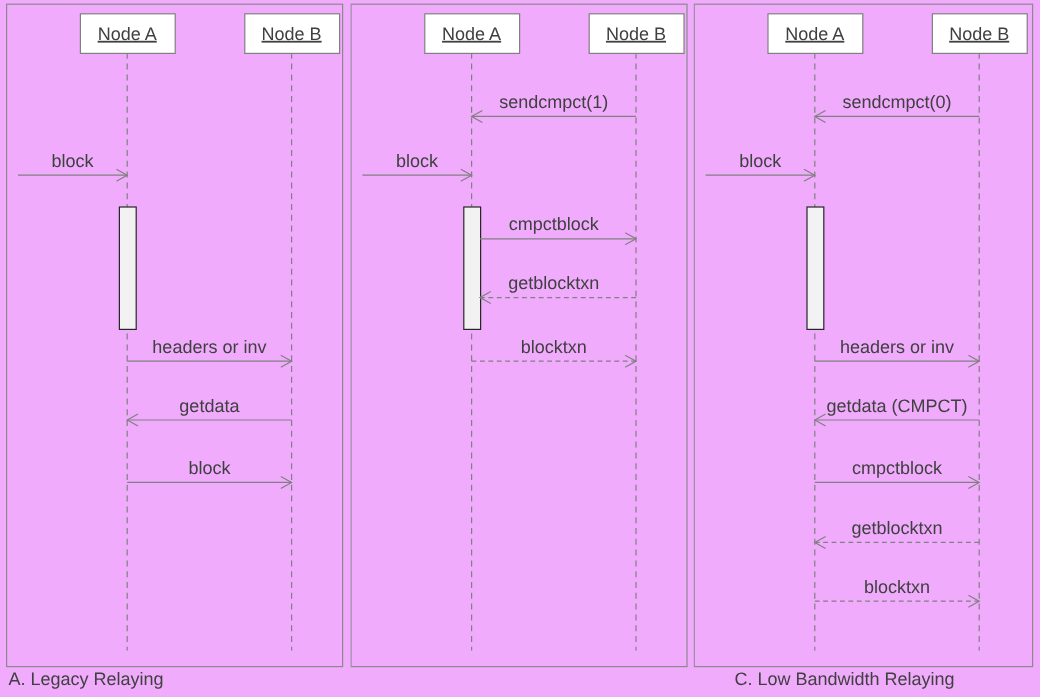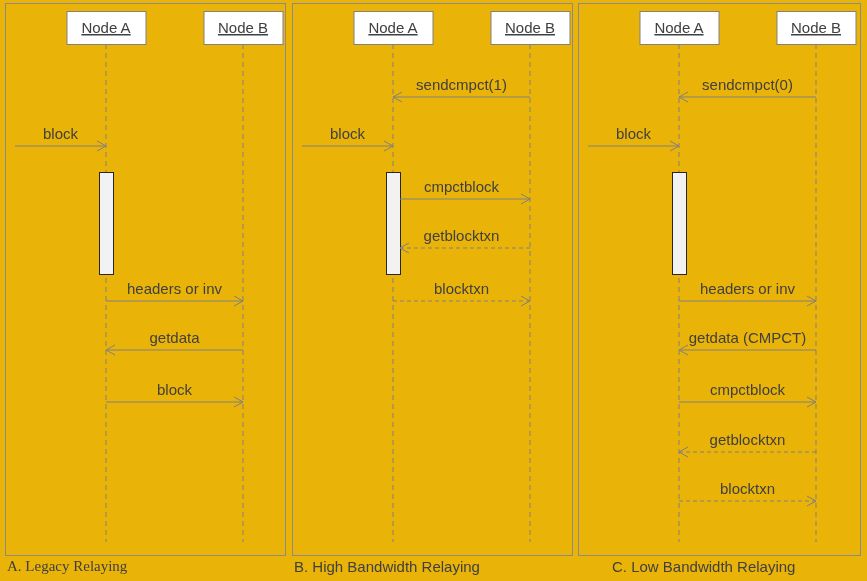--- a/index.html
+++ b/index.html
@@ -1,20 +1,20 @@
 <!DOCTYPE html>
 <html><head>
 <meta charset="utf-8">
 <style>
   html, body { margin: 0; padding: 0; background: #ffffff; }
   #diagram-root {
     position: relative;
     width: 867px;
     height: 581px;
-    background: #eab308;
+    background: #f0abfc;
     font-family: "Liberation Sans", sans-serif;
     overflow: hidden;
   }
   .panel-svg {
     position: absolute;
     top: 0;
   }
   .panel-svg text {
     font-family: "Liberation Sans", sans-serif;
     font-size: 15px;
@@ -50,21 +50,21 @@
       <line x1="101" y1="301" x2="238" y2="301" stroke="#808080"></line>
       <path d="M 229 296 L 238 301 L 229 306" fill="none" stroke="#808080"></path>
       <text x="169.5" y="294" text-anchor="middle">headers or inv</text>
       <line x1="238" y1="350" x2="101" y2="350" stroke="#808080"></line>
       <path d="M 110 345 L 101 350 L 110 355" fill="none" stroke="#808080"></path>
       <text x="169.5" y="343" text-anchor="middle">getdata</text>
       <line x1="101" y1="402" x2="238" y2="402" stroke="#808080"></line>
       <path d="M 229 397 L 238 402 L 229 407" fill="none" stroke="#808080"></path>
       <text x="169.5" y="395" text-anchor="middle">block</text>
     </svg>
-    <div class="caption" style="left: 7px; font-family: Liberation Serif, serif;">A. Legacy Relaying</div>
+    <div class="caption" style="left: 7px;">A. Legacy Relaying</div>
     <svg width="283" height="581" class="panel-svg" style="left: 292px;">
       <rect x="0.5" y="3.5" width="280" height="552" fill="none" stroke="#8a8a8a"></rect>
       <line x1="101" y1="44" x2="101" y2="542" stroke="#808080" stroke-dasharray="5 4"></line>
       <rect x="62" y="11.5" width="79" height="33" fill="#ffffff" stroke="#808080"></rect>
       <text x="101" y="33" text-anchor="middle" class="actor-label">Node A</text>
       <line x1="238" y1="44" x2="238" y2="542" stroke="#808080" stroke-dasharray="5 4"></line>
       <rect x="199" y="11.5" width="79" height="33" fill="#ffffff" stroke="#808080"></rect>
       <text x="238" y="33" text-anchor="middle" class="actor-label">Node B</text>
       <line x1="10" y1="146" x2="101" y2="146" stroke="#808080"></line>
       <path d="M 92 141 L 101 146 L 92 151" fill="none" stroke="#808080"></path>
@@ -76,21 +76,20 @@
       <line x1="108" y1="199" x2="238" y2="199" stroke="#808080"></line>
       <path d="M 229 194 L 238 199 L 229 204" fill="none" stroke="#808080"></path>
       <text x="169.5" y="192" text-anchor="middle">cmpctblock</text>
       <line x1="238" y1="248" x2="108" y2="248" stroke="#808080" stroke-dasharray="4 3"></line>
       <path d="M 117 243 L 108 248 L 117 253" fill="none" stroke="#808080"></path>
       <text x="169.5" y="241" text-anchor="middle">getblocktxn</text>
       <line x1="101" y1="301" x2="238" y2="301" stroke="#808080" stroke-dasharray="4 3"></line>
       <path d="M 229 296 L 238 301 L 229 306" fill="none" stroke="#808080"></path>
       <text x="169.5" y="294" text-anchor="middle">blocktxn</text>
     </svg>
-    <div class="caption" style="left: 294px;">B. High Bandwidth Relaying</div>
     <svg width="285" height="581" class="panel-svg" style="left: 578px;">
       <rect x="0.5" y="3.5" width="282" height="552" fill="none" stroke="#8a8a8a"></rect>
       <line x1="101" y1="44" x2="101" y2="542" stroke="#808080" stroke-dasharray="5 4"></line>
       <rect x="62" y="11.5" width="79" height="33" fill="#ffffff" stroke="#808080"></rect>
       <text x="101" y="33" text-anchor="middle" class="actor-label">Node A</text>
       <line x1="238" y1="44" x2="238" y2="542" stroke="#808080" stroke-dasharray="5 4"></line>
       <rect x="199" y="11.5" width="79" height="33" fill="#ffffff" stroke="#808080"></rect>
       <text x="238" y="33" text-anchor="middle" class="actor-label">Node B</text>
       <line x1="10" y1="146" x2="101" y2="146" stroke="#808080"></line>
       <path d="M 92 141 L 101 146 L 92 151" fill="none" stroke="#808080"></path>

